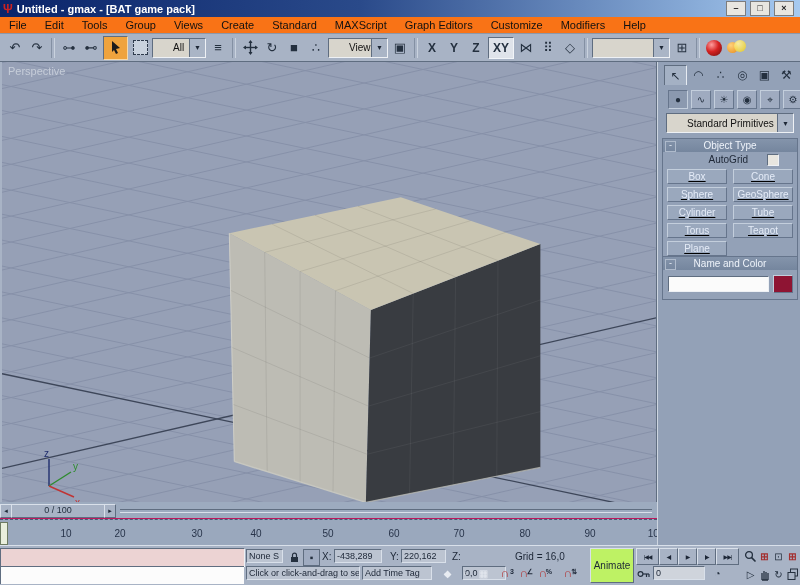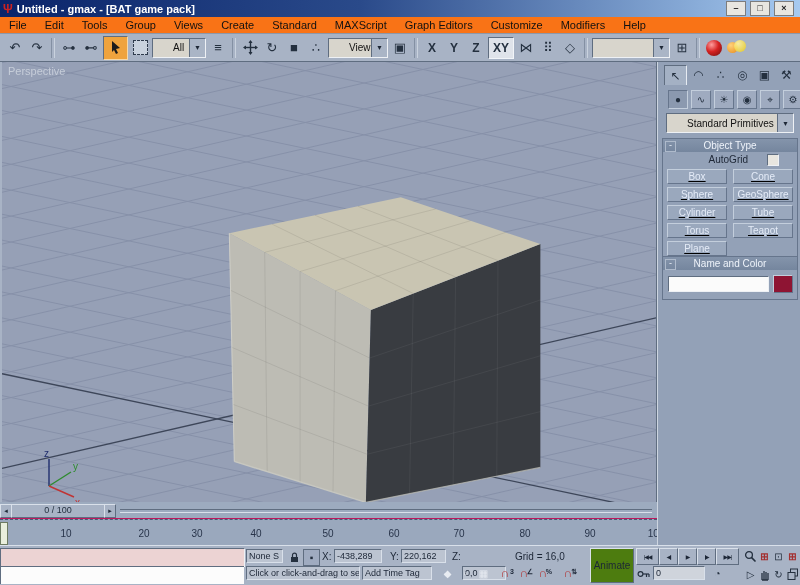--- a/index.html
+++ b/index.html
@@ -103,21 +103,21 @@
   .listener-white{position:absolute;left:0;top:20px;width:243px;height:17px;background:#fcfcfc;
     border-top:1px solid #5f6d80;border-left:1px solid #5f6d80;}
   .sfield{position:absolute;height:14px;background:#bcc4d1;border-top:1px solid #5f6d80;border-left:1px solid #5f6d80;
     border-right:1px solid #d9e0ea;border-bottom:1px solid #d9e0ea;
     font-size:9px;color:#1c2636;overflow:hidden;white-space:nowrap;padding:1px 0 0 2px;box-sizing:border-box;}
   .slabel{position:absolute;font-size:10px;color:#1c2636;}
   .sico{position:absolute;width:15px;height:15px;display:flex;align-items:center;justify-content:center;
     font-size:10px;color:#e8ecf2;}
   .mag{position:absolute;width:16px;height:15px;font-size:12px;font-weight:bold;text-align:center;line-height:14px;}
   .mag sup{position:absolute;top:-1px;right:-1px;font-size:7px;color:#1c2636;}
-  .animatebtn{position:absolute;left:590px;top:2px;width:42px;height:33px;background:#4d7c0f;
+  .animatebtn{position:absolute;left:590px;top:2px;width:42px;height:33px;background:#bef264;
     border-top:1px solid #d9e0ea;border-left:1px solid #d9e0ea;border-right:1px solid #5f6d80;border-bottom:1px solid #5f6d80;
     font-size:10px;color:#1c2636;display:flex;align-items:center;justify-content:center;}
   .pbbtn{position:absolute;top:2px;height:15px;background:#a8b3c5;
     border-top:1px solid #d9e0ea;border-left:1px solid #d9e0ea;border-right:1px solid #5f6d80;border-bottom:1px solid #5f6d80;
     font-size:6px;color:#1c2636;display:flex;align-items:center;justify-content:center;letter-spacing:-1px;}
   .navbtn{position:absolute;width:13px;height:16px;display:flex;align-items:center;justify-content:center;
     font-size:10px;color:#24303f;}
   .redico{color:#a33030;font-weight:bold;}
 </style>
 </head>
@@ -372,21 +372,21 @@
   <div class="abs sliderrow">
     <span class="sbtn" style="left:0">◂</span>
     <span class="shandle">0 / 100</span>
     <span class="sbtn" style="left:104px">▸</span>
     <span class="sgroove"></span>
   </div>
 
   <div class="abs trackbar">
     <span class="tbracket"></span>
     <span class="tick" style="left:54px">10</span>
-    <span class="tick" style="left:132px">20</span>
+    <span class="tick" style="left:108px">20</span>
     <span class="tick" style="left:185px">30</span>
     <span class="tick" style="left:244px">40</span>
     <span class="tick" style="left:316px">50</span>
     <span class="tick" style="left:382px">60</span>
     <span class="tick" style="left:447px">70</span>
     <span class="tick" style="left:513px">80</span>
     <span class="tick" style="left:578px">90</span>
     <span class="tick" style="left:644px">100</span>
   </div>
 

